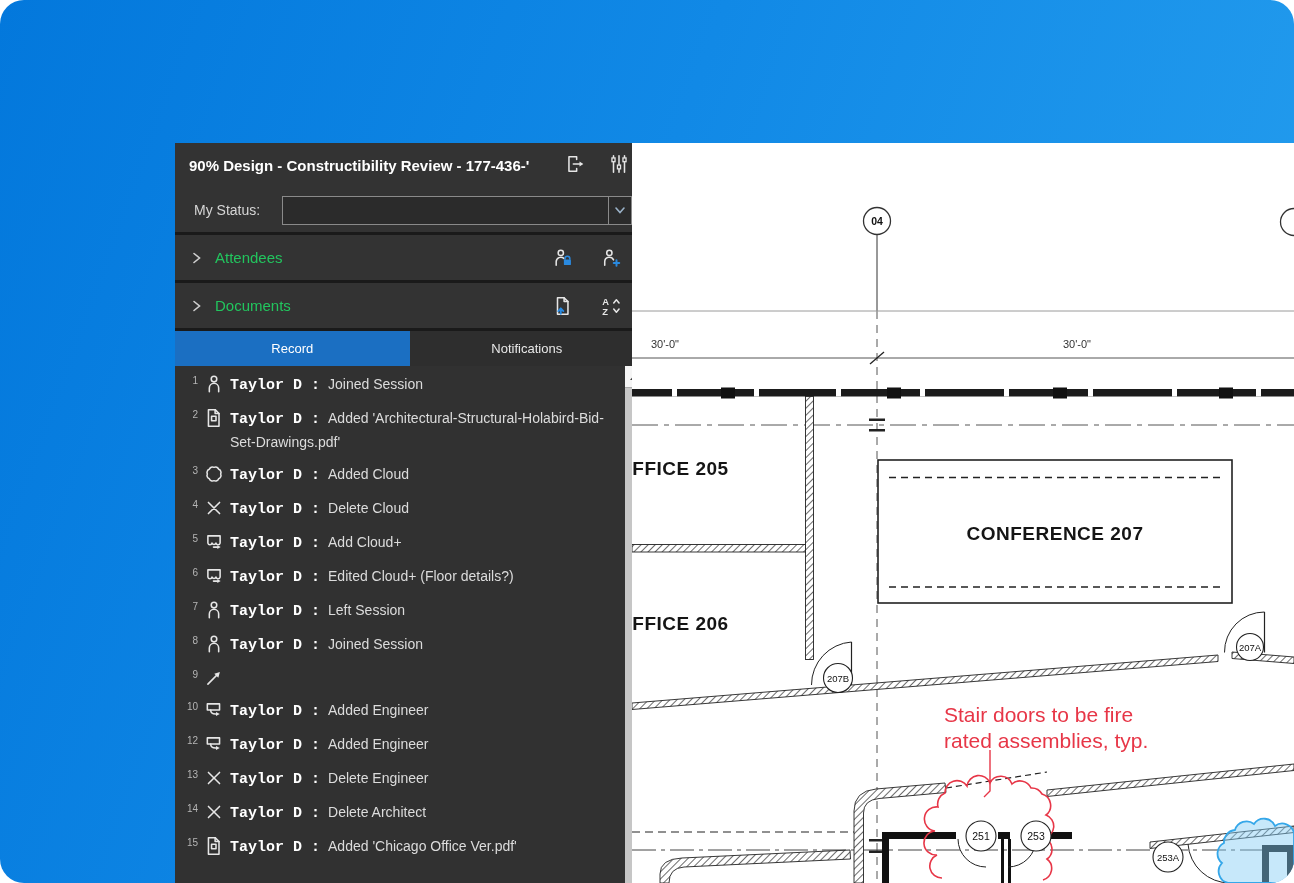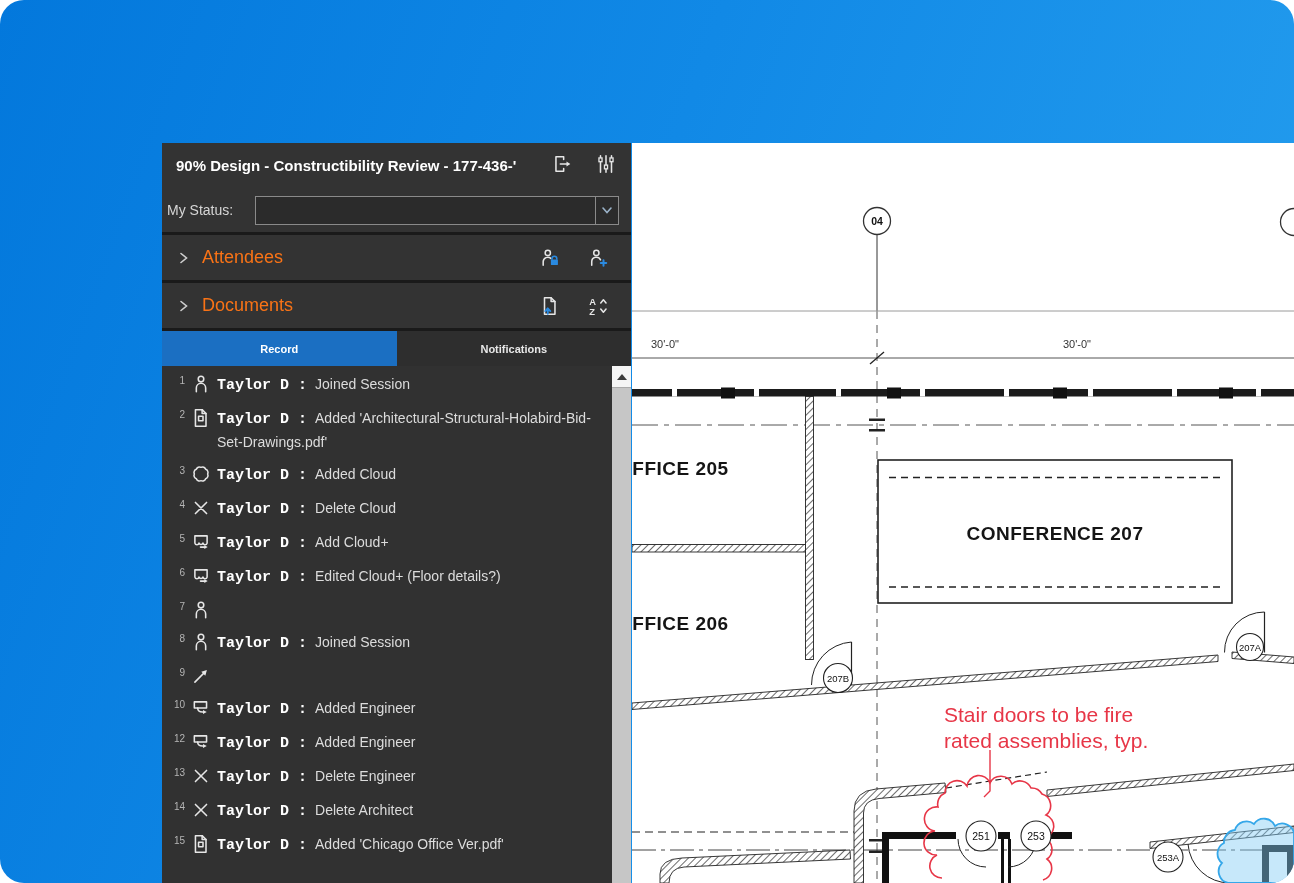--- a/index.html
+++ b/index.html
@@ -1,34 +1,34 @@
 <!DOCTYPE html>
 <html><head>
 <meta charset="utf-8">
 <style>
   html,body{margin:0;padding:0;background:#fff;font-family:"Liberation Sans",sans-serif;}
   .screen{position:relative;width:1294px;height:883px;border-radius:24px;overflow:hidden;
     background:linear-gradient(110deg,#0378dc 0%,#1189e6 45%,#27a0ef 100%);}
   
-  .panel{position:absolute;left:162px;top:143px;width:469px;bottom:0;background:#333333;color:#e8e8e8;
+  .panel{position:absolute;left:175px;top:143px;width:469px;bottom:0;background:#333333;color:#e8e8e8;
     display:flex;flex-direction:column;}
   .titlebar{display:flex;align-items:center;height:45px;padding:0 14px;flex:0 0 auto;}
   .titlebar .title{font-size:15px;font-weight:bold;color:#fff;white-space:nowrap;overflow:hidden;flex:1;}
   .tb-ico{margin-left:22px;flex:0 0 auto;cursor:pointer;}
-  .statusrow{display:flex;align-items:center;height:44px;padding:0 12px 0 5px;flex:0 0 auto;}
+  .statusrow{display:flex;align-items:center;height:44px;padding:0 12px 0 19px;flex:0 0 auto;}
   .statusrow .lbl{font-size:14px;color:#d6d6d6;width:88px;flex:0 0 auto;}
   .status-field{flex:1;display:flex;align-items:stretch;height:27px;border:1px solid #8a8a8a;background:#2b2b2b;}
   .status-field input{flex:1;background:transparent;border:none;outline:none;color:#eee;font-size:13px;padding:0 6px;}
   .status-drop{width:22px;border-left:1px solid #8a8a8a;display:flex;align-items:center;justify-content:center;cursor:pointer;}
   .sectionrow{display:flex;align-items:center;height:45px;padding:0 22px 0 16px;border-top:3px solid #1a1a1a;flex:0 0 auto;cursor:pointer;}
   .sectionrow .chev{margin-right:12px;display:flex;}
-  .sectionrow .sec-label{font-size:18px;color:#f97316;flex:1;}
+  .sectionrow .sec-label{font-size:15px;color:#22c55e;flex:1;}
   .sec-ico{margin-left:26px;cursor:pointer;display:flex;}
   .tabbar{display:flex;height:35px;border-top:3px solid #1a1a1a;background:#2e2e2e;flex:0 0 auto;align-items:stretch;}
-  .tab{flex:1;display:flex;align-items:center;justify-content:center;font-size:11px;color:#e8e8e8;cursor:pointer;font-weight:bold;}
+  .tab{flex:1;display:flex;align-items:center;justify-content:center;font-size:13px;color:#e8e8e8;cursor:pointer;}
   .tab.active{background:#1b6fc2;color:#fff;}
   .listwrap{position:relative;flex:1;background:#313131;overflow:hidden;}
   .recordlist{position:absolute;left:0;top:2px;right:19px;bottom:0;margin:0;padding:0 0 0 6px;list-style:none;overflow:hidden;}
   .rec-row{display:flex;align-items:flex-start;padding:5px 4px 5px 0;min-height:22px;line-height:22px;cursor:default;}
   .rec-num{width:17px;flex:0 0 auto;font-size:10px;color:#b5b5b5;text-align:right;padding-top:1px;line-height:14px;}
   .rec-ico{width:20px;height:20px;flex:0 0 auto;margin:1px 6px 0 6px;}
   .rec-text{flex:1;font-size:14px;color:#dcdcdc;}
   .rec-text b{font-size:15px;color:#fff;margin-right:8px;font-family:Liberation Mono, monospace;}
   
   .scrollbar{position:absolute;top:0;right:0;bottom:0;width:19px;background:#cfcfcf;}
@@ -232,20 +232,21 @@
               <use href="#i-cloudplus"></use>
             </svg>
       <span class="rec-text"><b>Taylor D :</b><span>Edited Cloud+ (Floor details?)</span></span>
     </li>
 
     <li class="rec-row">
       <span class="rec-num">7</span>
       <svg class="rec-ico">
               <use href="#i-person"></use>
             </svg>
+      <span class="rec-text"><b>Taylor D :</b><span>Left Session</span></span>
     </li>
 
     <li class="rec-row">
       <span class="rec-num">8</span>
       <svg class="rec-ico">
               <use href="#i-person"></use>
             </svg>
       <span class="rec-text"><b>Taylor D :</b><span>Joined Session</span></span>
     </li>
 

